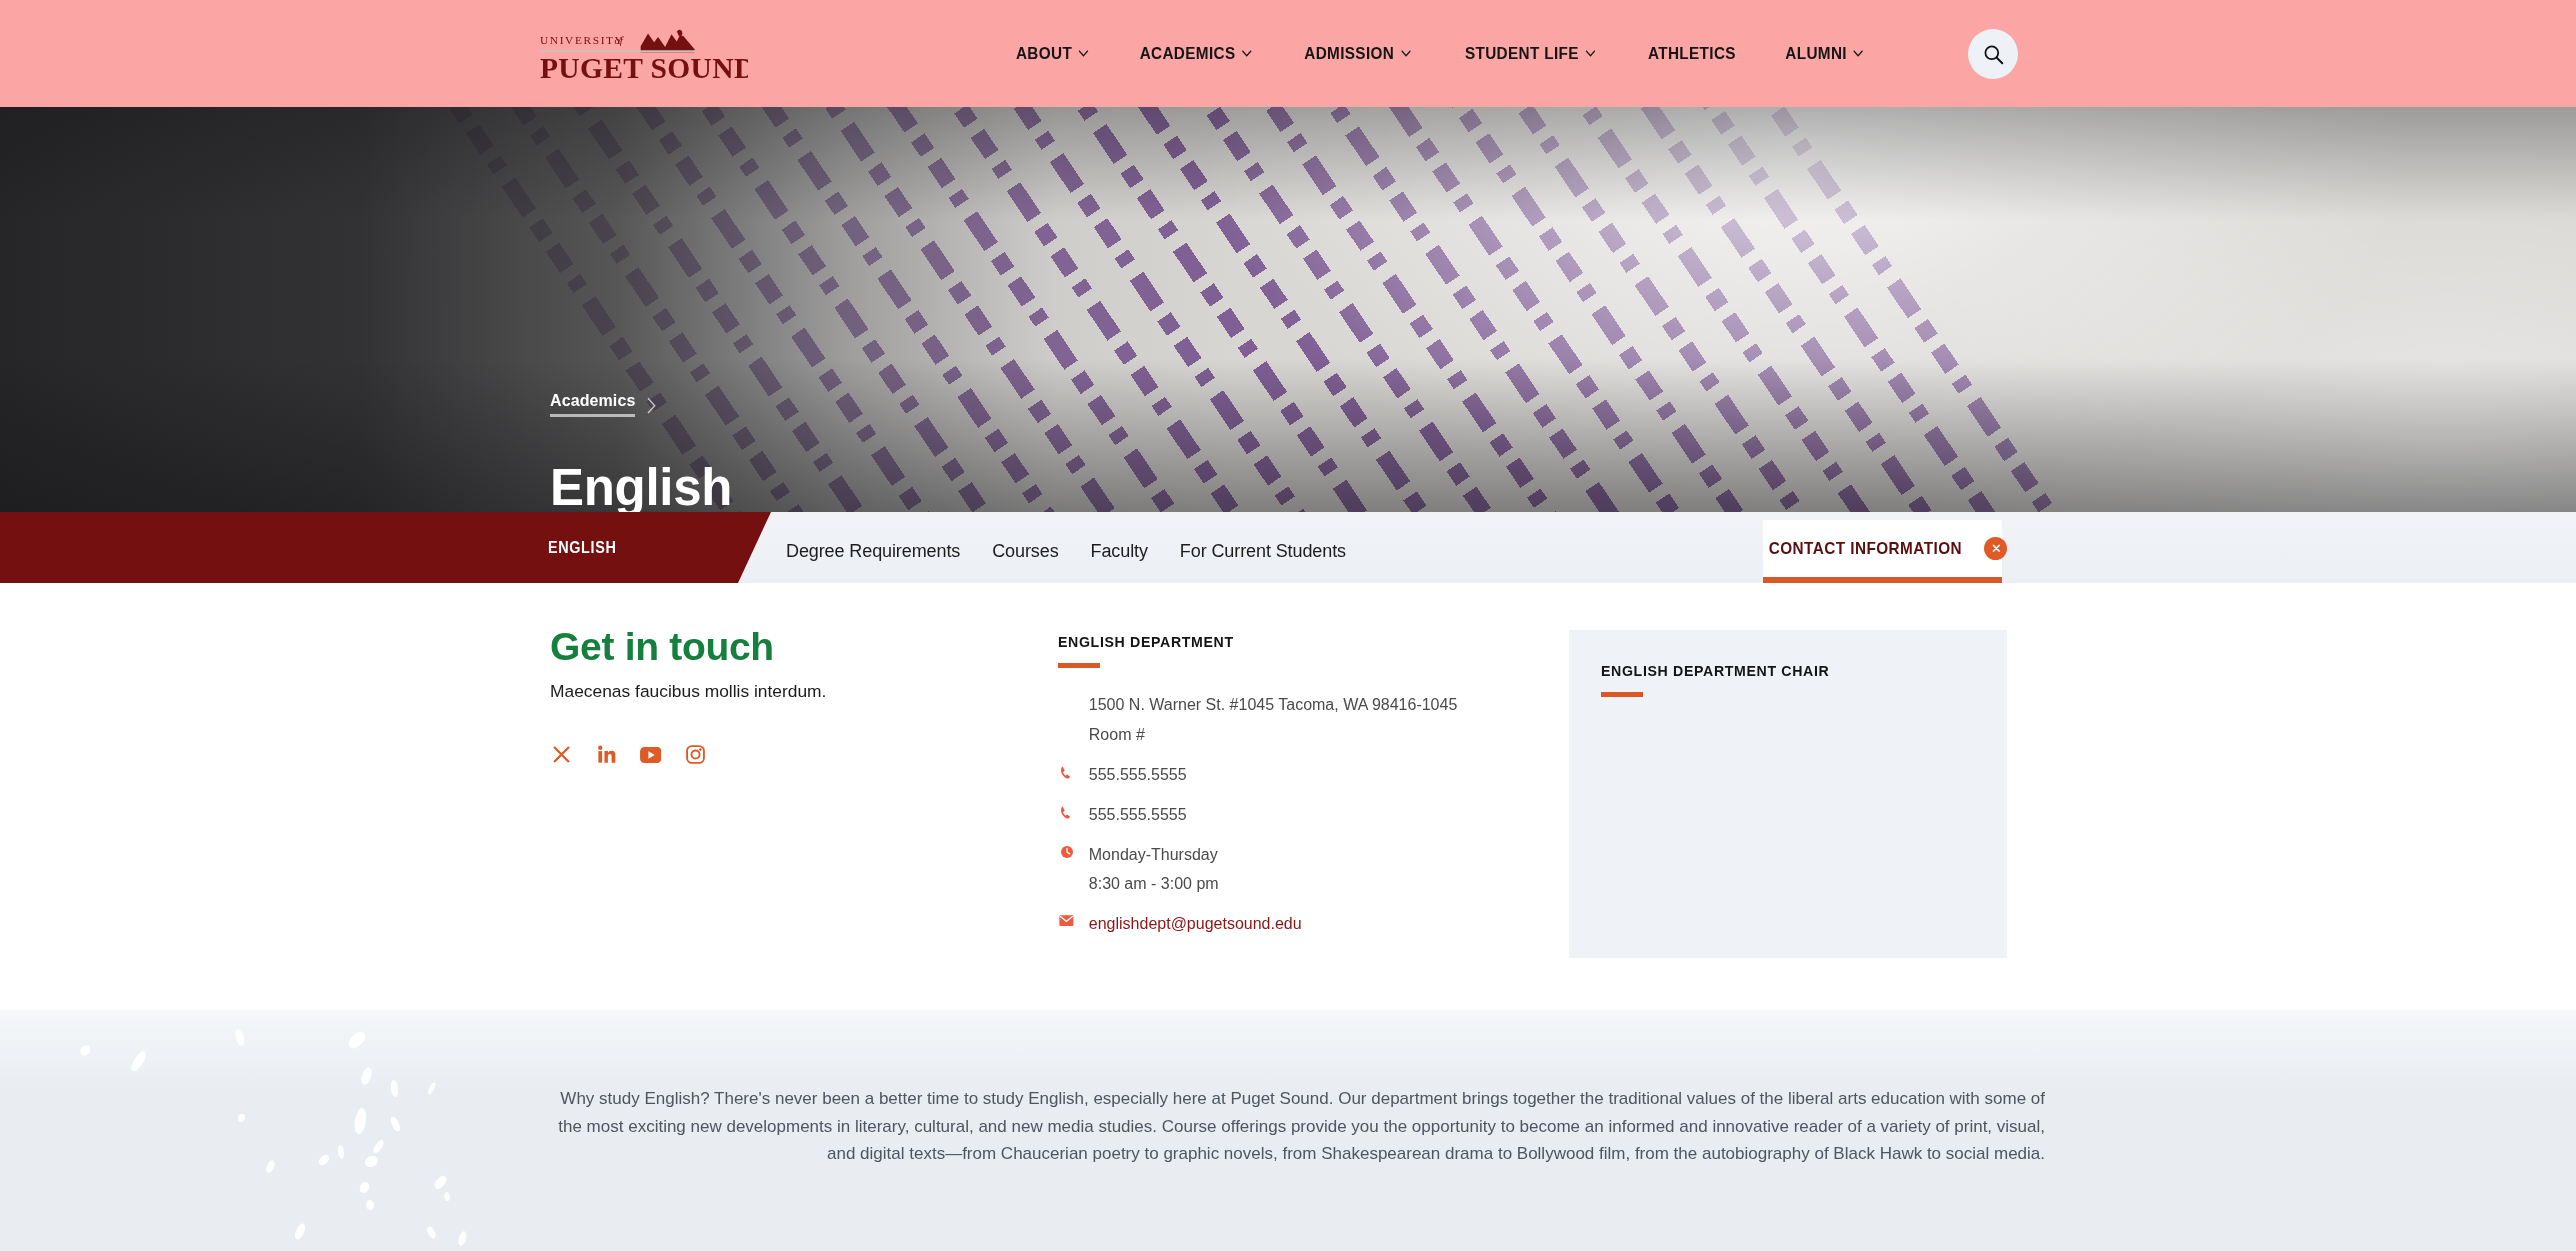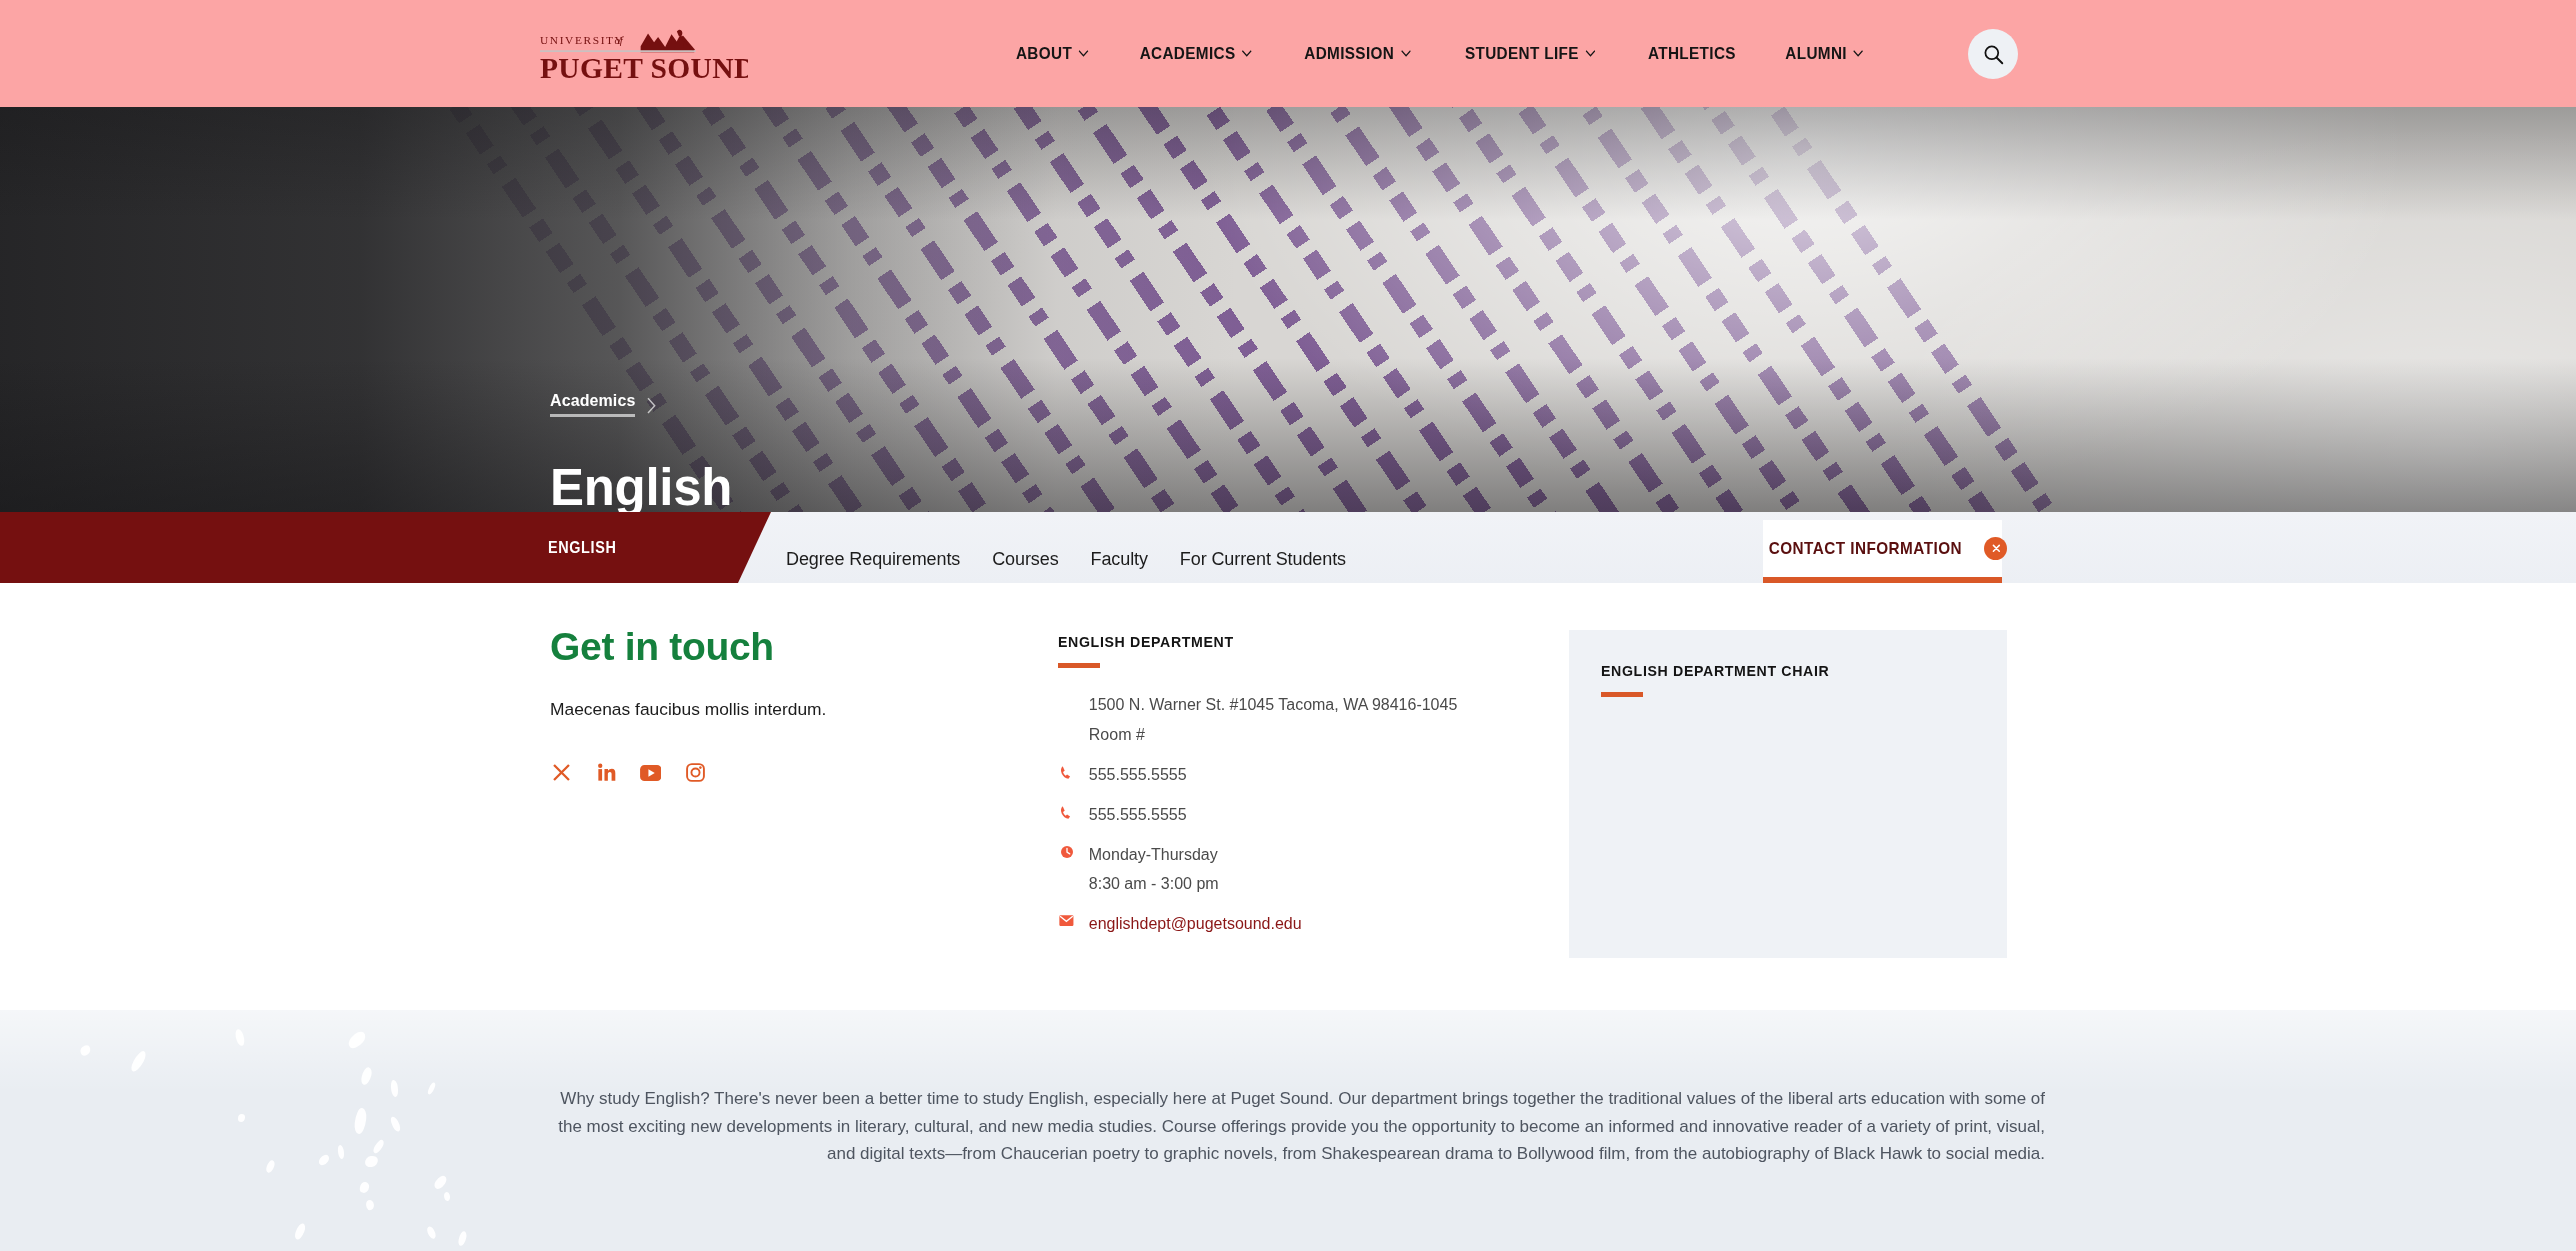--- a/index.html
+++ b/index.html
@@ -232,21 +232,21 @@
     letter-spacing: 0.7px;
     font-stretch: condensed;
     transform: scaleX(0.9);
     transform-origin: left center;
     white-space: nowrap;
   }
 
   .tab-links {
     position: absolute;
     left: 770px;
-    top: 12px;
+    top: 4px;
     height: 71px;
     display: flex;
     align-items: center;
     gap: 0;
   }
   .tab-link {
     color: #1c1c1c;
     font-size: 18px;
     font-weight: 400;
     padding: 0 16px;
@@ -306,21 +306,21 @@
     width: 429px;
   }
   .get-in-touch {
     font-size: 39px;
     font-weight: 700;
     color: #15803d;
     letter-spacing: -0.3px;
     line-height: 1;
   }
   .lede {
-    margin-top: 30px;
+    margin-top: 12px;
     font-size: 17.4px;
     color: #1c1c1c;
     line-height: 1.5;
   }
   .socials {
     margin-top: 39px;
     display: flex;
     align-items: center;
     gap: 21.5px;
   }

